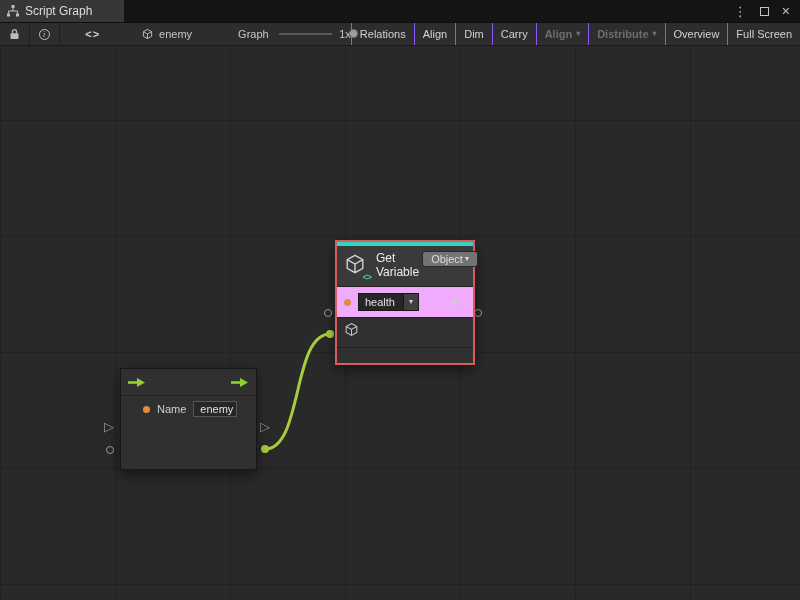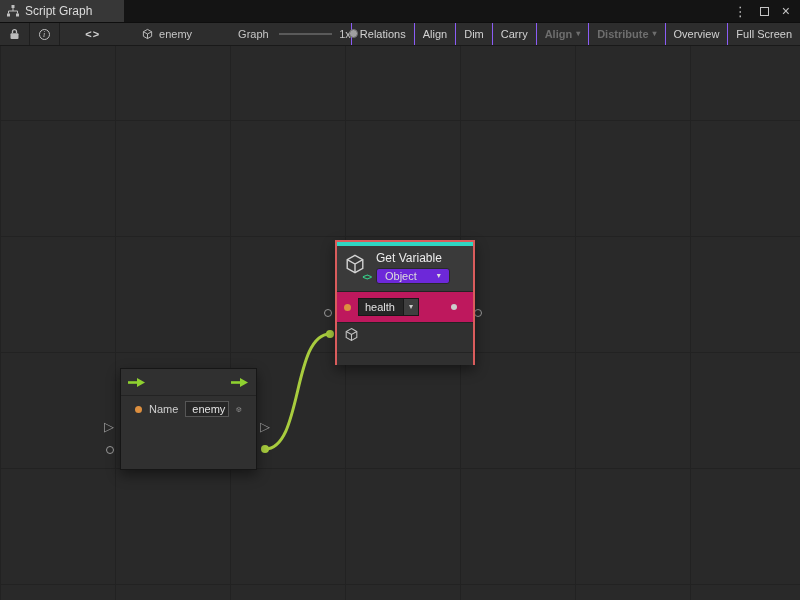--- a/index.html
+++ b/index.html
@@ -45,40 +45,40 @@
   .wires{position:absolute;top:0;left:0;pointer-events:none;}
 
   .node{position:absolute;background:#303030;box-shadow:0 5px 12px rgba(0,0,0,.45);}
 
   
   .node-getvar{left:335px;top:194px;width:140px;height:125px;border:2px solid #d95c5c;}
   .accent{height:4px;background:#2fd6c3;}
   .gv-header{background:#3a3a3a;padding:5px 7px 7px;display:flex;gap:8px;}
   .gv-icon{position:relative;width:24px;height:26px;margin-top:2px;flex:0 0 auto;}
   .gv-angle{position:absolute;right:-3px;bottom:-3px;font-size:9px;font-weight:bold;color:#35d08a;letter-spacing:-1px;}
-  .gv-col{display:flex;flex-direction:column;gap:3px;align-items:flex-start;}
+  .gv-col{display:flex;flex-direction:row;gap:3px;align-items:flex-start;}
   .gv-title{font-size:12px;color:#ececec;}
-  .dropdown{background:#6d28d9;border:1px solid #292929;border-radius:3px;padding:1px 8px;
-            font-size:11px;color:#dcdcdc;display:inline-flex;align-items:center;gap:20px;}
-  .gv-row1{display:flex;align-items:center;gap:7px;padding:6px 7px;border-top:1px solid #232323;background:#be185d;}
+  .dropdown{background:#737373;border:1px solid #292929;border-radius:3px;padding:1px 8px;
+            font-size:11px;color:#dcdcdc;display:inline-flex;align-items:center;gap:2px;}
+  .gv-row1{display:flex;align-items:center;gap:7px;padding:6px 7px;border-top:1px solid #232323;background:#f0abfc;}
   .dot-orange{width:7px;height:7px;border-radius:50%;background:#dd8f3f;flex:0 0 auto;}
   .field{display:flex;}
   .finput{background:#262626;border:1px solid #181818;padding:2px 6px;font-size:11px;color:#e0e0e0;min-width:46px;}
   .fdrop{background:#3f3f3f;border:1px solid #181818;border-left:0;padding:2px 5px;display:flex;align-items:center;color:#cccccc;}
   .dot-out{width:6px;height:6px;border-radius:50%;background:#cccccc;margin-left:auto;margin-right:9px;flex:0 0 auto;}
   .gv-row2{padding:4px 7px 6px;border-top:1px solid #232323;background:#303030;}
   .gv-footer{height:13px;border-top:1px solid #232323;background:#303030;}
 
   
   .node-create{left:120px;top:322px;width:137px;height:102px;border:1px solid #161616;}
   .cr-header{background:#3a3a3a;padding:6px 8px;display:flex;gap:9px;align-items:center;border-bottom:1px solid #232323;height:40px;}
   .cr-cat{font-size:10px;color:#b8b8b8;}
   .cr-title{font-size:13px;color:#ececec;}
   .cr-flow{display:flex;align-items:center;justify-content:space-between;padding:8px 7px 7px;}
-  .cr-name{display:flex;align-items:center;gap:7px;padding:5px 14px 7px;border-top:1px solid #232323;}
+  .cr-name{display:flex;align-items:center;gap:7px;padding:5px 22px 7px;border-top:1px solid #232323;}
   .name-label{color:#cfcfcf;font-size:11px;}
   .enemy-input{background:#262626;border:1px solid #565656;padding:1px 6px;font-size:11px;color:#e2e2e2;min-width:44px;}
   .cr-cube{margin-left:auto;}
 
   
   .port-circle{position:absolute;width:8px;height:8px;border:1px solid #9a9a9a;border-radius:50%;background:transparent;}
   .flow-tri{position:absolute;font-size:13px;line-height:13px;color:#9a9a9a;}
 </style>
 </head>
 <body>

